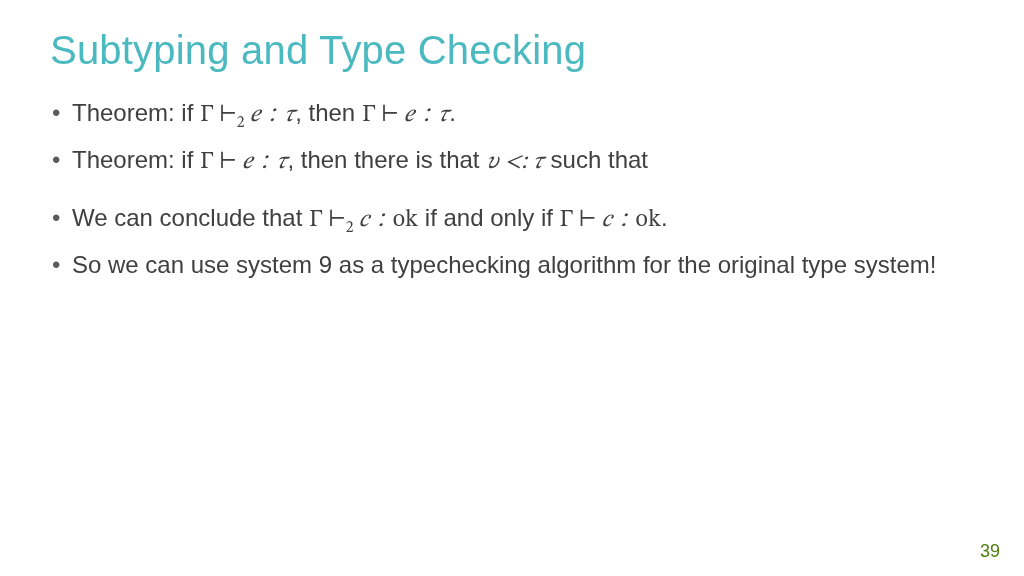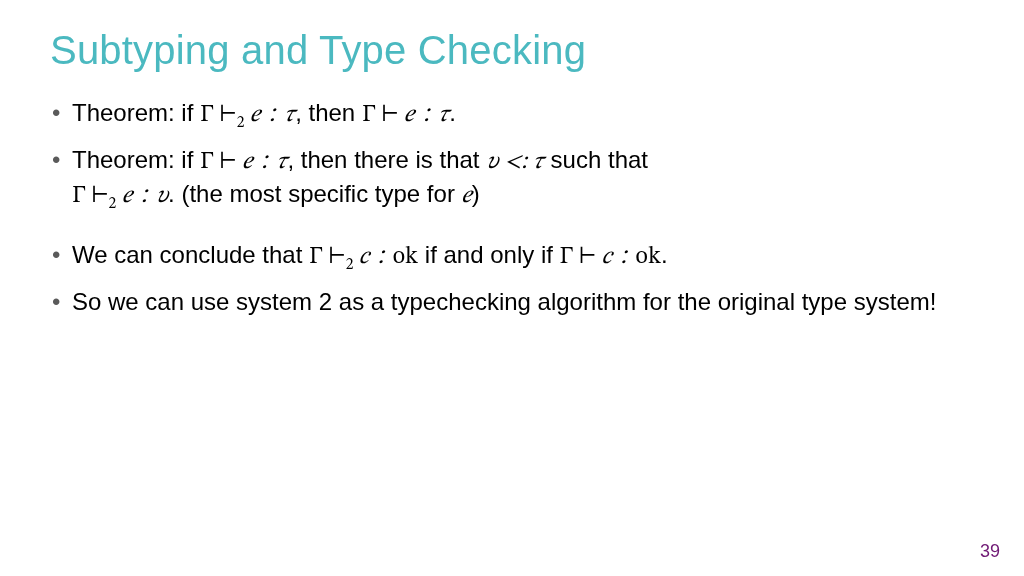--- a/index.html
+++ b/index.html
@@ -25,21 +25,21 @@
   }
   .bullets {
     list-style: none;
     padding-left: 0;
   }
   .bullets > li {
     position: relative;
     padding-left: 22px;
     font-size: 24px;
     line-height: 1.35;
-    color: #000000;
+    color: #404040;
     margin-bottom: 10px;
     font-weight: 300;
   }
   .bullets > li::before {
     content: "•";
     position: absolute;
     left: 2px;
     top: 0;
     color: #5a5a5a;
     font-size: 24px;
@@ -56,48 +56,45 @@
   .sub {
     font-size: 0.65em;
     vertical-align: sub;
     font-style: normal;
   }
   .pagenum {
     position: absolute;
     bottom: 14px;
     right: 24px;
     font-size: 18px;
-    color: #701a75;
+    color: #4d7c0f;
     font-weight: 300;
   }
   .line2 { display: block; }
 </style>
 </head>
 <body>
 
 <div class="slide">
   <h1 class="title">Subtyping and Type Checking</h1>
 
   <ul class="bullets">
 
     <li>
       <span>Theorem: if </span><span class="mop">Γ</span><span class="mop"> ⊢</span><span class="mop sub">2</span><span class="math"> 𝑒 ∶ 𝜏</span><span>, then </span><span class="mop">Γ</span><span class="mop"> ⊢ </span><span class="math">𝑒 ∶ 𝜏</span><span>.</span>
     </li>
 
     <li>
       <span>Theorem: if </span><span class="mop">Γ</span><span class="mop"> ⊢ </span><span class="math">𝑒 ∶ 𝜏</span><span>, then there is that </span><span class="math">𝜐 &lt;: 𝜏</span><span> such that</span>
-      <span class="line2">
-        <span class="mop">Γ</span><span class="mop"> ⊢</span><span class="mop sub">2</span><span class="math"> 𝑒 ∶ 𝜐</span><span>. (the most specific type for </span><span class="math">𝑒</span><span>)</span>
-      </span>
     </li>
 
     <li class="gap">
       <span>We can conclude that </span><span class="mop">Γ</span><span class="mop"> ⊢</span><span class="mop sub">2</span><span class="math"> 𝑐 ∶ </span><span class="mop">ok</span><span> if and only if </span><span class="mop">Γ</span><span class="mop"> ⊢ </span><span class="math">𝑐 ∶ </span><span class="mop">ok</span><span>.</span>
     </li>
 
     <li>
-      <span>So we can use system 2 as a typechecking algorithm for the original type system!</span>
+      <span>So we can use system 9 as a typechecking algorithm for the original type system!</span>
     </li>
 
   </ul>
 
   <div class="pagenum">39</div>
 </div>
 
 </body></html>

